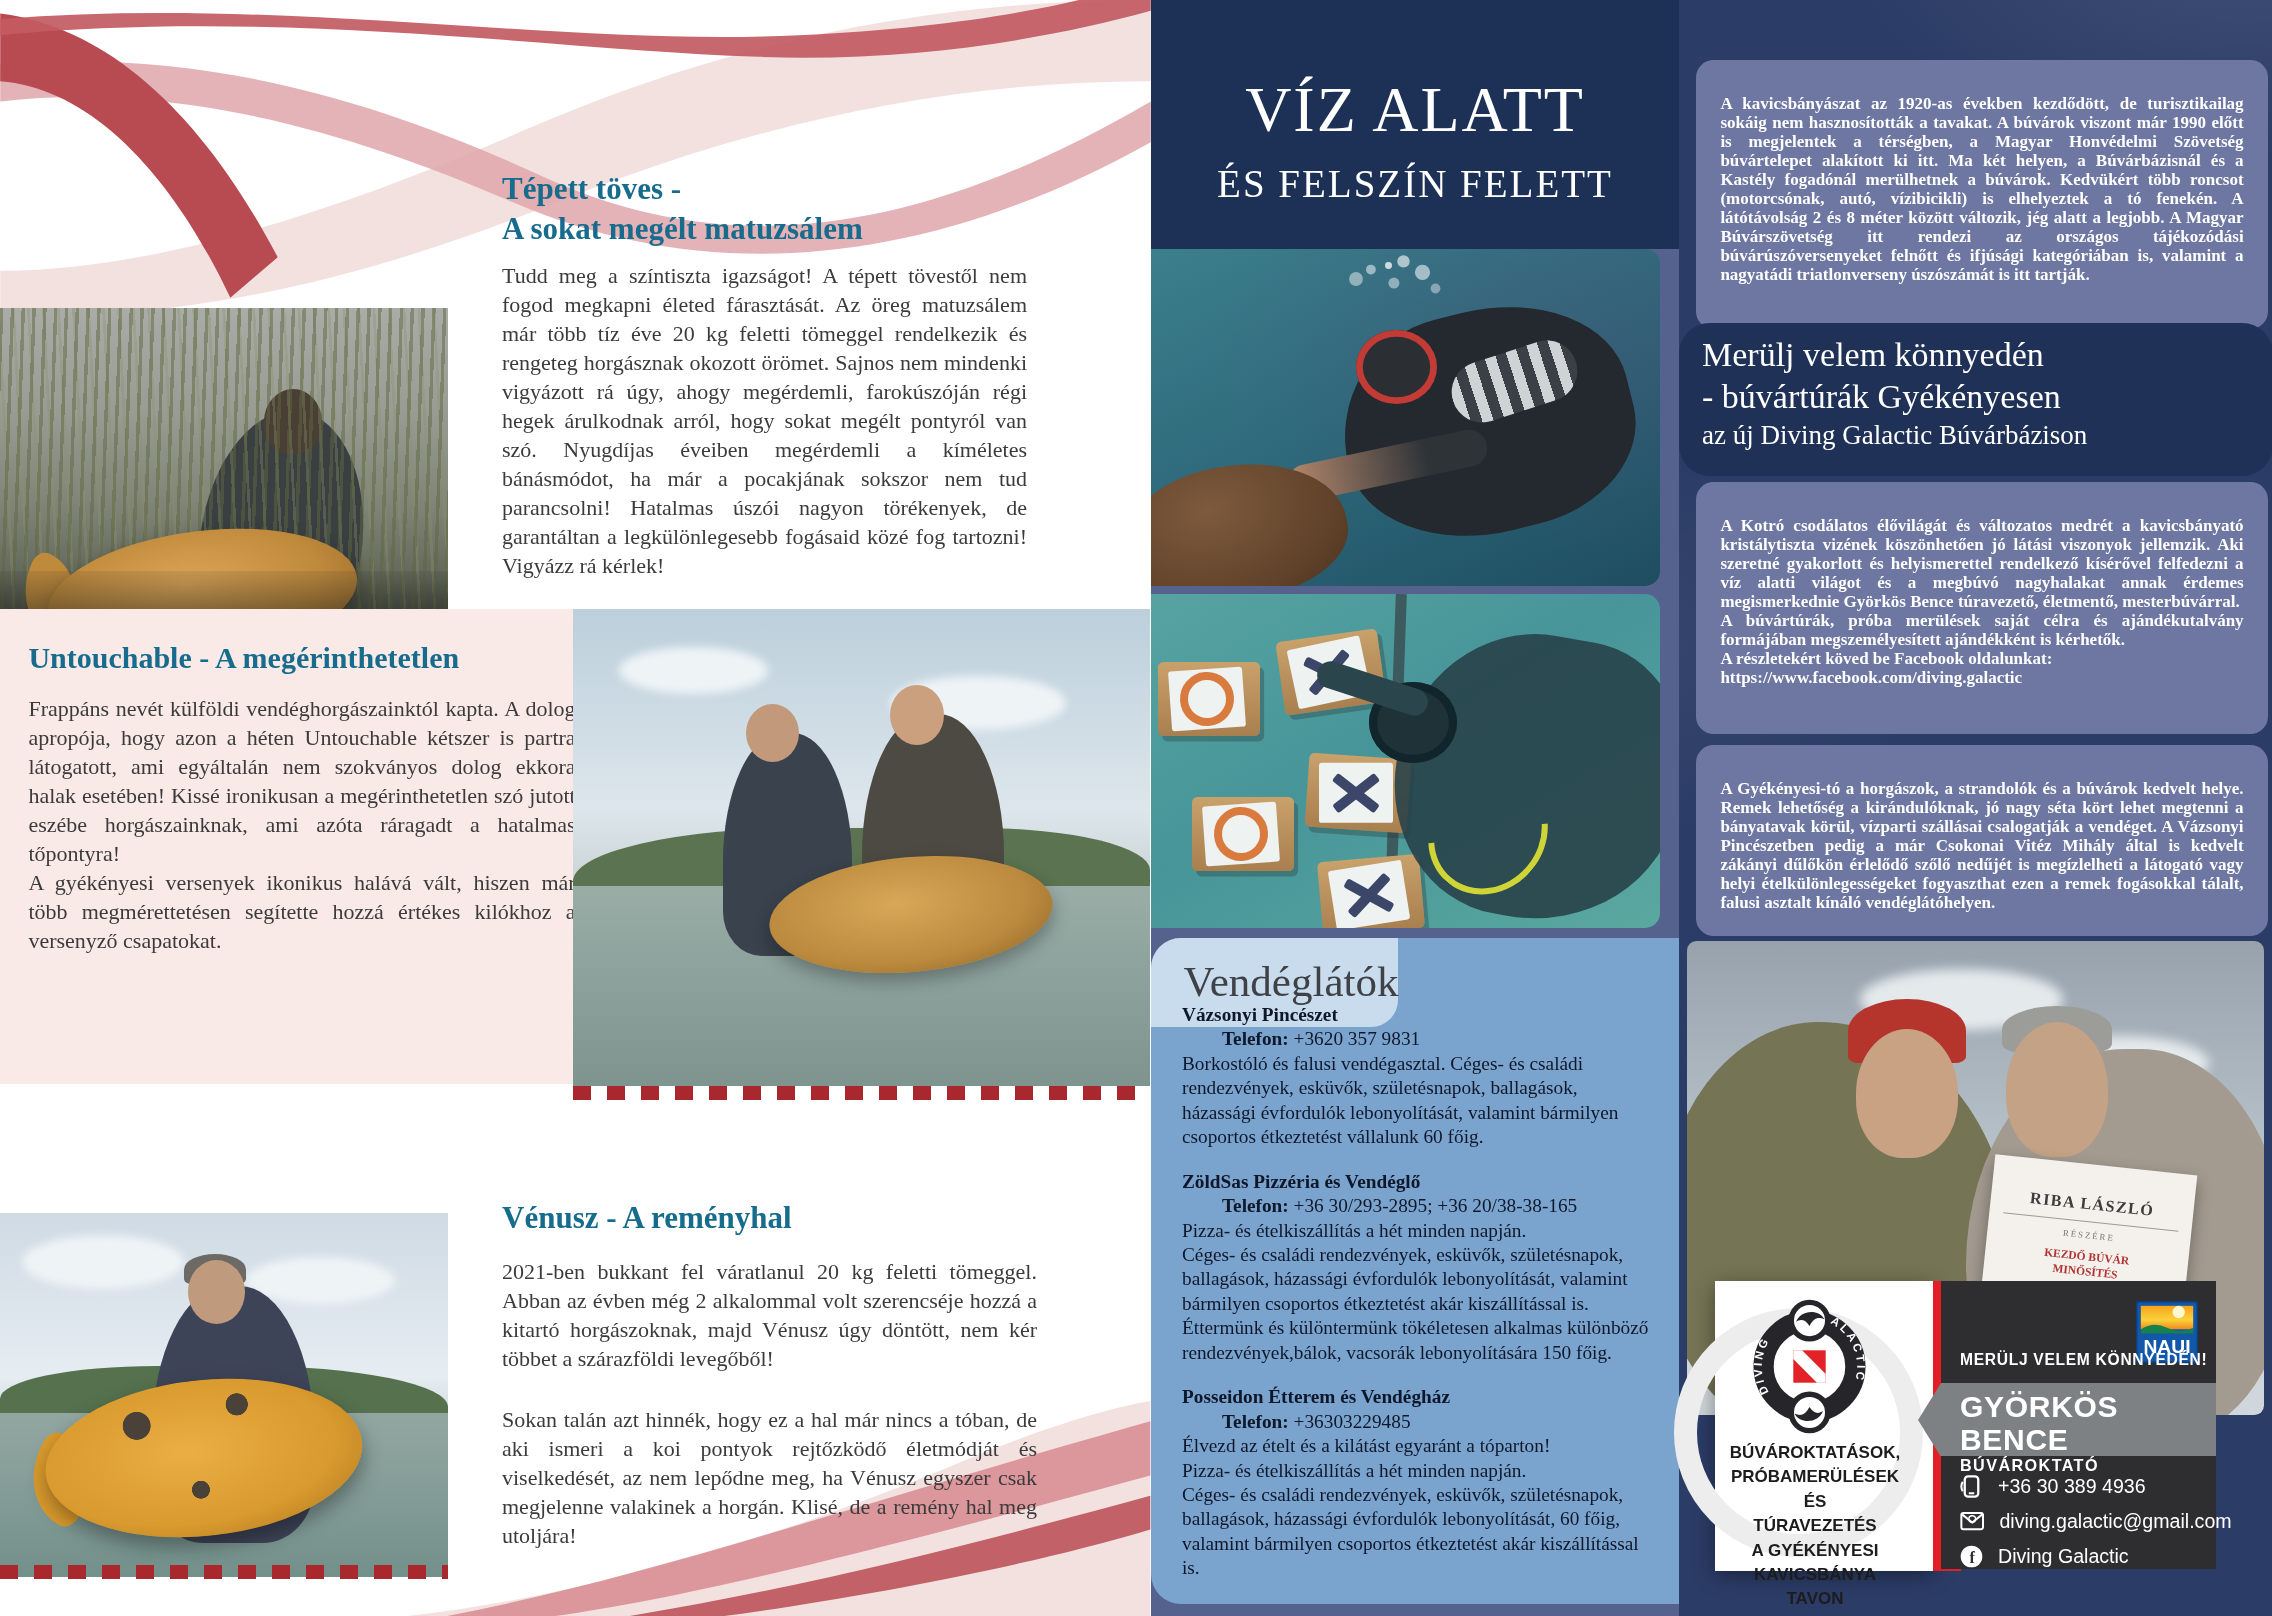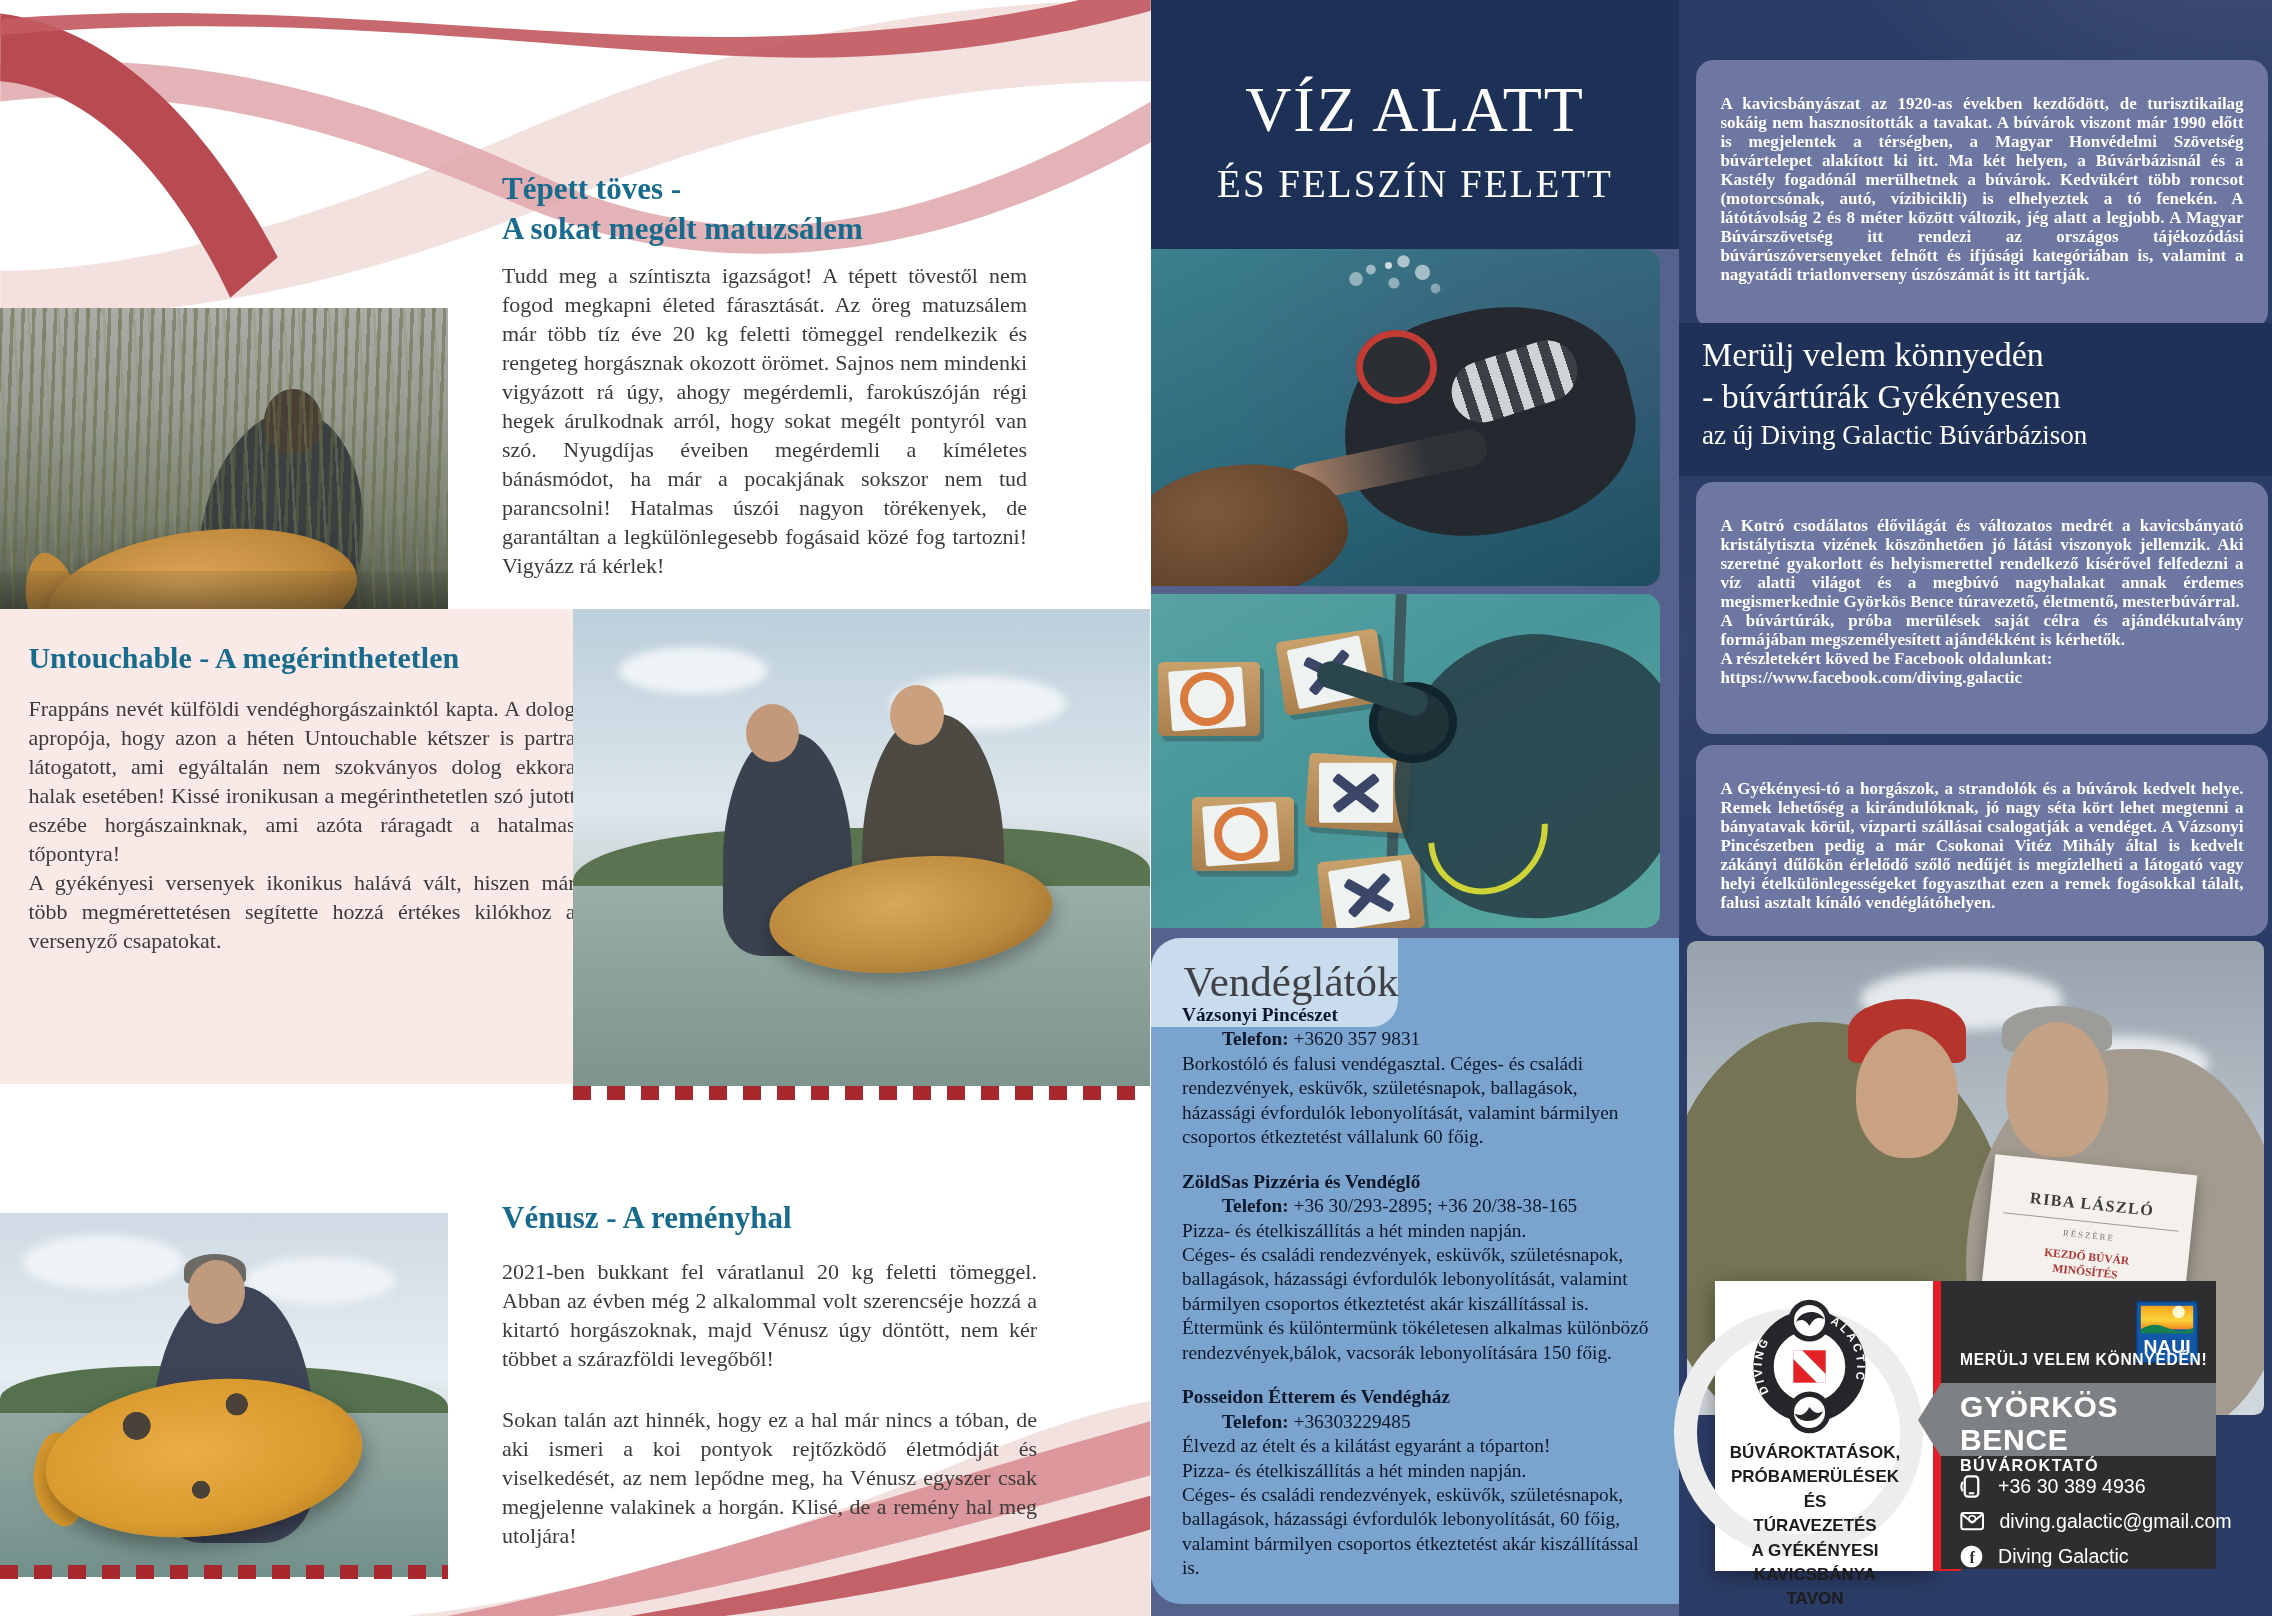--- a/index.html
+++ b/index.html
@@ -289,21 +289,21 @@
       </div>
     </div>
   </div>
 
   <div class="abs right-bg" style="left:1679px;top:0;width:594px;height:1617px;">
 
     <div class="abs slate-box" style="left:17px;top:60px;width:572px;height:269px;">
       <span>A kavicsbányászat az 1920-as években kezdődött, de turisztikailag sokáig nem hasznosították a tavakat. A búvárok viszont már 1990 előtt is megjelentek a térségben, a Magyar Honvédelmi Szövetség búvártelepet alakított ki itt. Ma két helyen, a Búvárbázisnál és a Kastély fogadónál merülhetnek a búvárok. Kedvükért több roncsot (motorcsónak, autó, vízibicikli) is elhelyeztek a tó fenekén. A látótávolság 2 és 8 méter között változik, jég alatt a legjobb. A Magyar Búvárszövetség itt rendezi az országos tájékozódási búvárúszóversenyeket felnőtt és ifjúsági kategóriában is, valamint a nagyatádi triatlonverseny úszószámát is itt tartják.</span>
     </div>
 
-    <div class="abs hdr-box" style="left:0;top:323px;width:594px;height:153px;box-sizing:border-box;padding:10.8px 0 0 23px;">
+    <div class="abs hdr-box" style="left:0;top:323px;width:594px;height:153px;box-sizing:border-box;padding:10.8px 0 0 23px;border-radius:31px;">
       <div class="l1">Merülj velem könnyedén</div>
       <div class="l1">- búvártúrák Gyékényesen</div>
       <div class="l3">az új Diving Galactic Búvárbázison</div>
     </div>
 
     <div class="abs slate-box" style="left:17px;top:482px;width:572px;height:252px;">
       <span>A Kotró csodálatos élővilágát és változatos medrét a kavicsbányató kristálytiszta vizének köszönhetően jó látási viszonyok jellemzik. Aki szeretné gyakorlott és helyismerettel rendelkező kísérővel felfedezni a víz alatti világot és a megbúvó nagyhalakat annak érdemes megismerkednie Györkös Bence túravezető, életmentő, mesterbúvárral.
 A búvártúrák, próba merülések saját célra és ajándékutalvány formájában megszemélyesített ajándékként is kérhetők.
 A részletekért köved be Facebook oldalunkat:
 https://www.facebook.com/diving.galactic</span>

